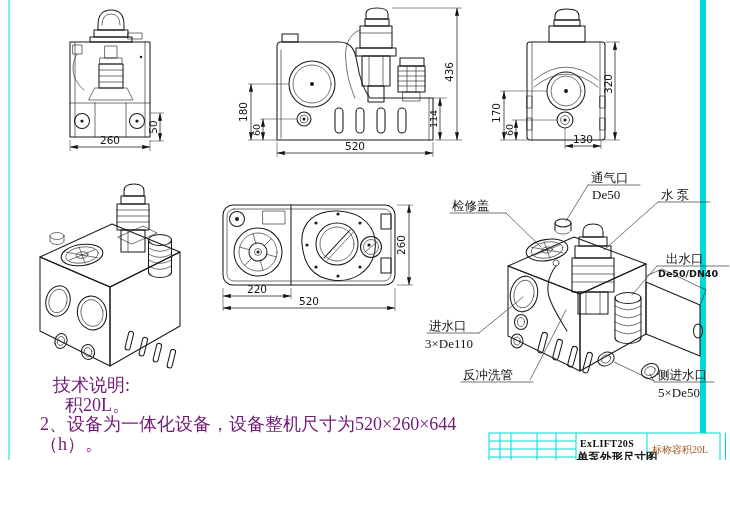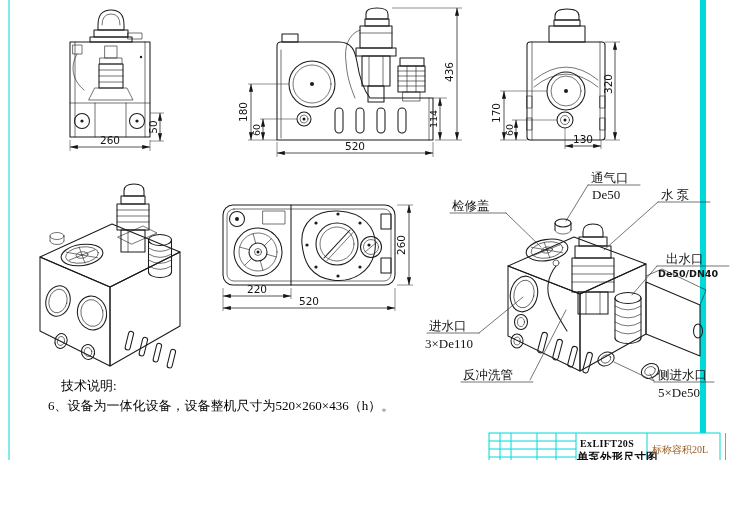--- a/index.html
+++ b/index.html
@@ -18,21 +18,21 @@
   svg .cl{font-family:"Liberation Serif",serif;font-size:12.5px;}
   svg .cls{font-family:"DejaVu Sans",sans-serif;font-size:9.5px;font-weight:bold;}
   svg .clb{font-family:"Liberation Serif",serif;font-size:13px;}
   svg .tb-tiny{font-family:"Liberation Serif",serif;font-size:4.6px;fill:#333;}
   svg .tb-small{font-family:"Liberation Serif",serif;font-size:6px;fill:#333;}
   svg .tb-model{font-family:"Liberation Serif",serif;font-size:10px;font-weight:600;fill:#101010;letter-spacing:0.4px;}
   svg .tb-title{font-family:"Liberation Serif",serif;font-size:11.5px;font-weight:600;fill:#101010;}
   svg .tb-vol{font-family:"Liberation Serif",serif;font-size:10px;fill:#9a5a22;}
   svg .tb-num{font-family:"DejaVu Sans",sans-serif;font-size:10px;fill:#2b2b2b;}
   svg .tb-co{font-family:"Liberation Serif",serif;font-size:8.3px;fill:#222;}
-  .notes{position:absolute;left:48px;top:376px;width:436px;font-size:13px;line-height:19.5px;color:#000000;}
+  .notes{position:absolute;left:40px;top:376px;width:436px;font-size:18px;line-height:19.5px;color:#701a75;}
   .notes .nt{padding-left:13px;}
   .notes .cont{padding-left:25px;}
 </style>
 </head>
 <body>
 
 <div class="page">
 <svg width="730" height="516" viewBox="0 0 730 516">
   <defs>
     <marker id="ar" viewBox="0 0 10 6" markerWidth="11" markerHeight="6.6" refX="9.5" refY="3" orient="auto-start-reverse">
@@ -439,15 +439,16 @@
       <line class="cy" x1="647" y1="487" x2="720" y2="487"></line>
       <text class="tb-vol" x="652" y="453">标称容积20L</text>
       <text class="tb-num" x="651" y="479">20201209117030</text>
       <text class="tb-co" x="649" y="497">上海尔奥环保科技有限公司</text>
     </g>
   </g>
 </svg>
 
   <div class="notes">
     <div class="nt">技术说明:</div>
-    <div>6、设备为一体化设备，设备整机尺寸为520×260×436（h）。</div>
+    <div class="cont">积20L。</div>
+    <div>2、设备为一体化设备，设备整机尺寸为520×260×644（h）。</div>
   </div>
 </div>
 
 </body></html>

